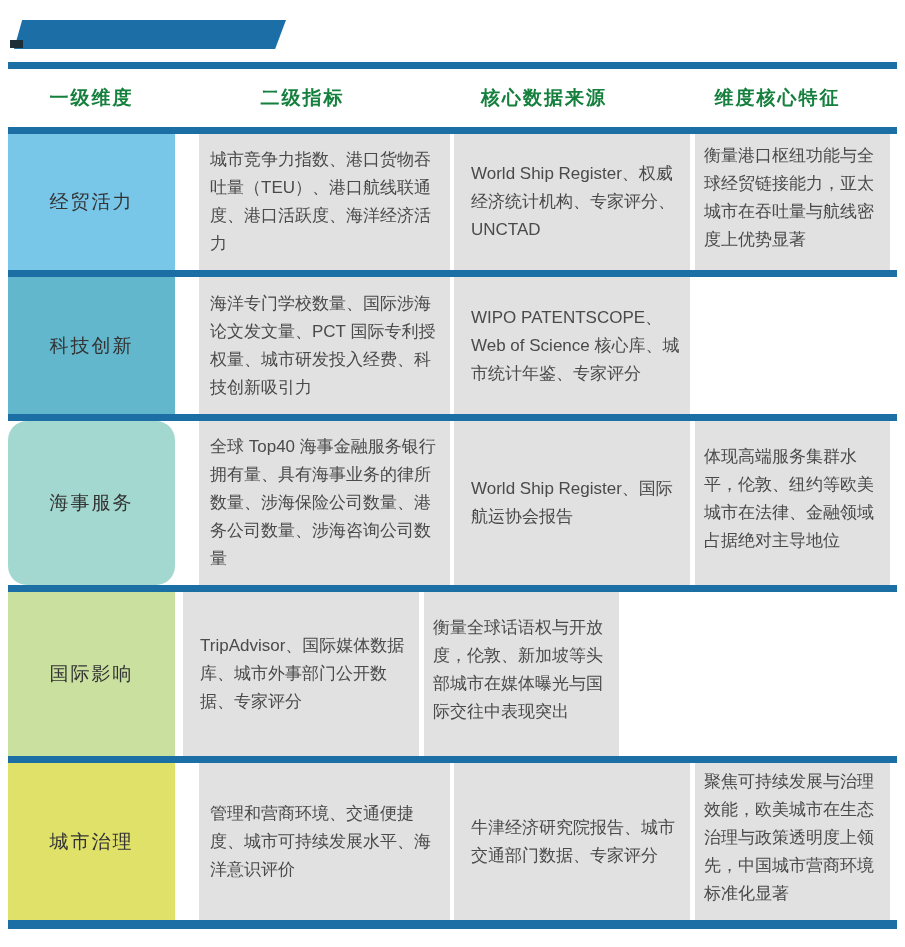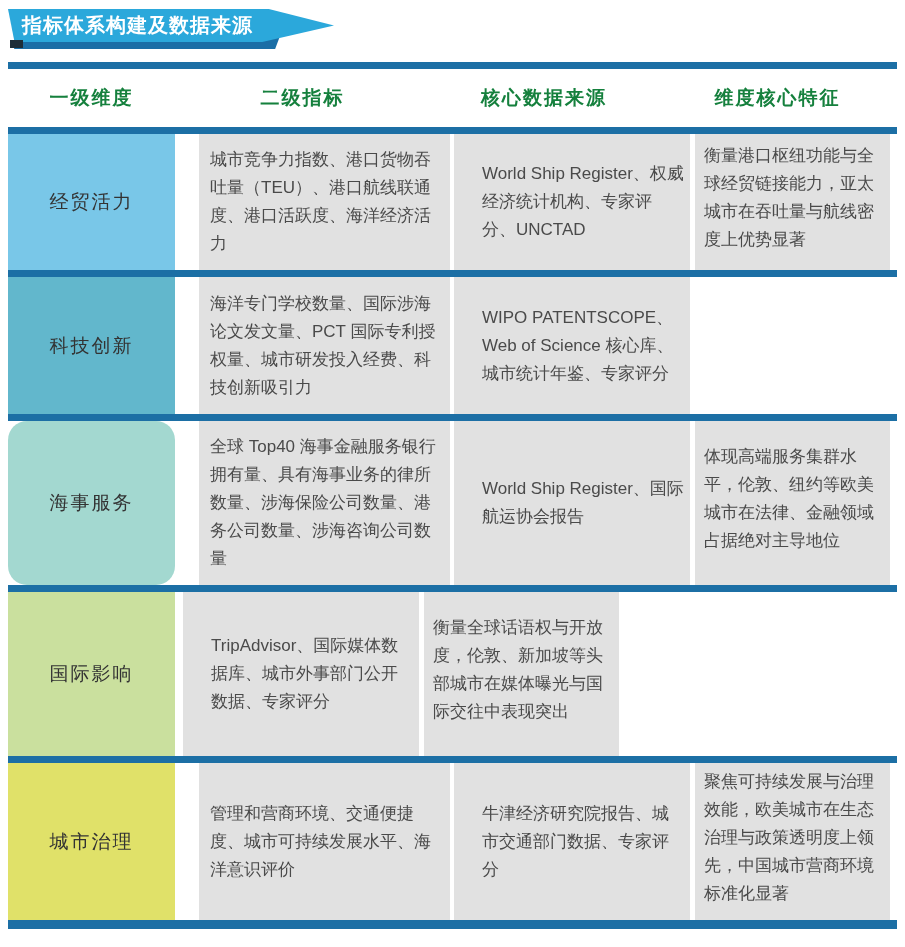--- a/index.html
+++ b/index.html
@@ -46,32 +46,29 @@
 
   .row-body { display: flex; width: 100%; }
   .cell { display: flex; align-items: center; }
   .dim-cell { width: 167px; justify-content: center; text-align: right; }
   .dim-cell .txt { font-size: 19px; color: #333333; letter-spacing: 2px; }
   .gap1 { width: 4px; background: #ffffff; }
   .gap2 { width: 4px; background: #ffffff; }
   .gap3 { width: 5px; background: #ffffff; }
   .grey { background: #e1e1e1; }
   .ind-cell { width: 251px; padding: 12px 8px 12px 11px; margin-left: 20px; }
-  .src-cell { width: 236px; padding: 12px 6px 12px 28px; }
+  .src-cell { width: 236px; padding: 12px 6px 12px 17px; }
   .fea-cell { width: 195px; padding: 4px 6px 12px 9px; }
   .cell .body-txt { font-size: 17px; line-height: 28px; color: #4a4a4a; }
 </style>
 </head>
 <body>
 
 <div class="banner-wrap">
   <div class="banner-shadow"></div>
-  <div class="banner-main">
-    <span>指标体系构建及数据来源</span>
-  </div>
   <div class="banner-notch"></div>
 </div>
 
 <div class="table-wrap">
   <div class="bar"></div>
 
   <div class="header-row">
     <div class="header-cell hc1">一级维度</div>
     <div class="header-cell hc2">二级指标</div>
     <div class="header-cell hc3">核心数据来源</div>

